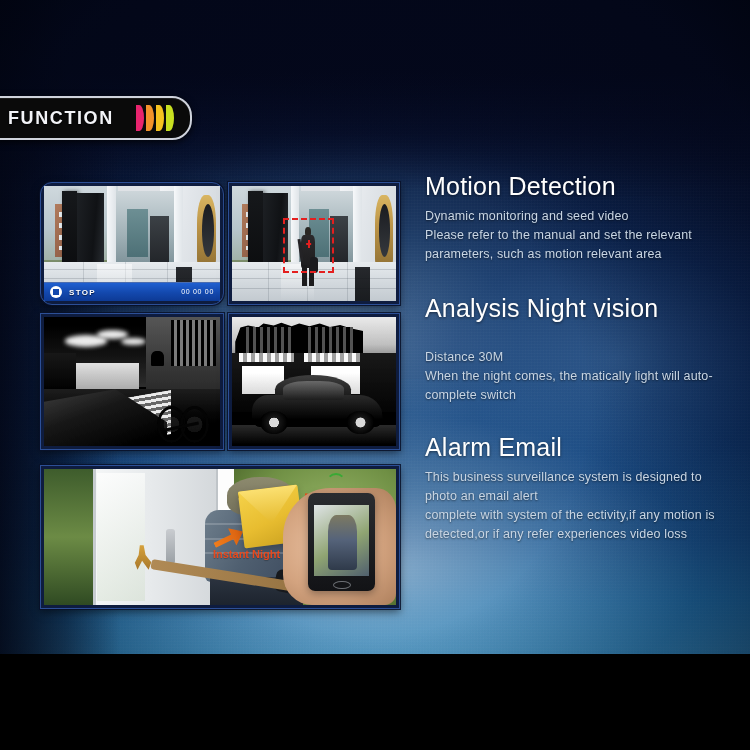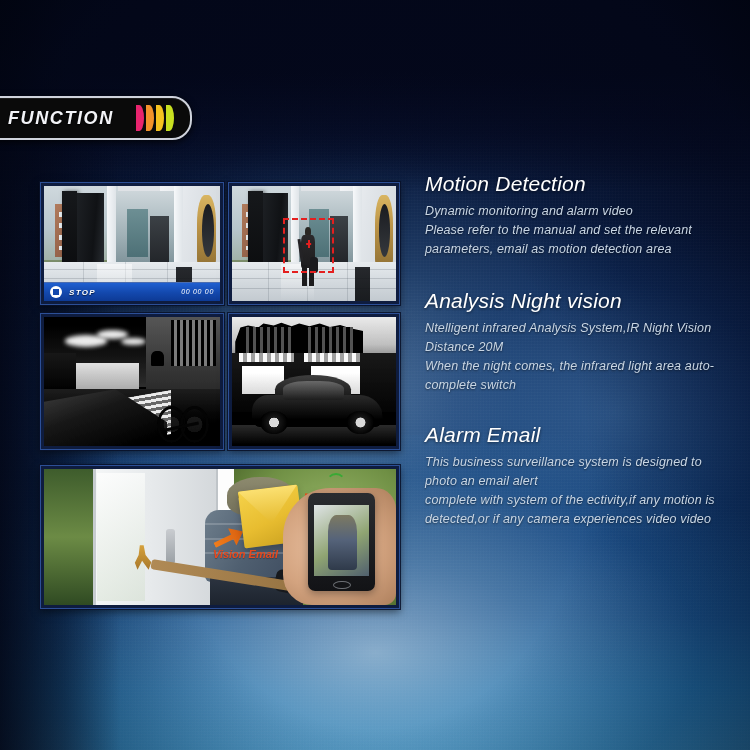--- a/index.html
+++ b/index.html
@@ -1,19 +1,19 @@
 <!DOCTYPE html>
 <html><head>
 <meta charset="utf-8">
 <style>
   html,body{margin:0;padding:0;background:#000;}
   body{width:750px;height:750px;overflow:hidden;font-family:"Liberation Sans",sans-serif;}
 
-  #stage{position:relative;width:750px;height:750px;overflow:hidden;
-    background:#0f172a;font-style:italic;}
+  #stage{position:relative;width:750px;height:654px;overflow:hidden;
+    background:#0f172a;}
 
   
   .bg-base{position:absolute;inset:0;
     background:linear-gradient(180deg,#04081e 0%,#050c26 14%,#071538 34%,#0a2352 52%,#0d3468 68%,#114b86 82%,#1b6ea8 92%,#2e86b8 100%);}
   .bg-glow-center{position:absolute;left:45%;top:52%;width:130%;height:95%;
     transform:translate(-50%,-50%);
     background:radial-gradient(ellipse at 50% 50%, rgba(140,185,220,.55) 0%, rgba(80,140,195,.33) 26%, rgba(30,85,150,.17) 48%, rgba(10,40,95,0) 72%);}
   .bg-glow-bottom{position:absolute;left:50%;bottom:-16%;width:105%;height:58%;
     transform:translateX(-50%);
     background:radial-gradient(ellipse at 50% 50%, rgba(205,222,235,.62) 0%, rgba(150,185,212,.40) 30%, rgba(60,120,175,.18) 58%, rgba(10,45,100,0) 80%);}
@@ -230,21 +230,21 @@
   .ae-phone .home{position:absolute;left:38%;bottom:2%;width:24%;height:7%;
     border:1px solid #6b6e73;border-radius:50%;}
   .ae-wifi{position:absolute;right:5%;top:2%;width:24%;height:16%;}
   .ae-wifi i{position:absolute;left:50%;bottom:0;border:2.5px solid #39a935;
     border-bottom-color:transparent;border-left-color:transparent;border-right-color:transparent;
     border-radius:50%;transform:translateX(-50%) rotate(0deg);}
 
   
   .txtcol{position:absolute;left:425px;top:172px;width:318px;}
   .blk{margin-bottom:16px;}
-  .blk h2{margin:0 0 6px 0;color:#ffffff;font-weight:normal;font-size:21px;
+  .blk h2{margin:0 0 6px 0;color:#ffffff;font-weight:normal;font-size:25px;
     letter-spacing:.2px;text-shadow:0 1px 3px rgba(0,0,0,.55);}
   .blk p{margin:0;color:#c9d6e4;font-size:12.5px;line-height:19px;
     letter-spacing:.15px;text-shadow:0 1px 2px rgba(0,0,0,.5);}
 </style>
 </head>
 <body>
 
 <div id="stage">
 
   <div class="bg-base"></div>
@@ -259,21 +259,21 @@
   <div class="fn-banner">
     <span class="fn-label">FUNCTION</span>
     <span class="fn-chevrons">
       <i class="chev" id="chev0" style="background: rgb(232, 36, 110);"></i>
       <i class="chev" id="chev1" style="background: rgb(242, 146, 42);"></i>
       <i class="chev" id="chev2" style="background: rgb(245, 194, 31);"></i>
       <i class="chev" id="chev3" style="background: rgb(200, 224, 32);"></i>
     </span>
   </div>
 
-  <div class="panel" style="left:40px;top:182px;width:182px;height:121px;">
+  <div class="panel" style="left:40px;top:182px;width:182px;height:121px;border-radius:12px;">
     <div class="panel-inner">
       <div class="lobby">
         <div class="lb-sky"></div>
         <div class="lb-bldg">
           <i style="left:10%;top:14%"></i>
             <i style="left:40%;top:14%"></i>
             <i style="left:70%;top:14%"></i>
           <i style="left:10%;top:36%"></i>
             <i style="left:40%;top:36%"></i>
             <i style="left:70%;top:36%"></i>
@@ -439,21 +439,21 @@
           <div class="legs"></div>
           <div class="glove"></div>
         </div>
         <div class="ae-crow"></div>
 
         <div class="ae-arrow1"></div>
         <div class="ae-envelope">
           <div class="flap"></div>
         </div>
         <div class="ae-arrow2"></div>
-        <div class="ae-instant">Vision Email</div>
+        <div class="ae-instant">Instant Night</div>
 
         <div class="ae-hand"></div>
         <div class="ae-wifi">
           <i style="width:16px;height:16px"></i>
           <i style="width:28px;height:28px"></i>
           <i style="width:40px;height:40px"></i>
         </div>
         <div class="ae-phone">
           <div class="screen">
             <div class="scr-th"></div>
@@ -462,41 +462,41 @@
         </div>
       </div>
     </div>
   </div>
 
   <div class="txtcol">
 
     <div class="blk" style="margin-bottom:30px;">
       <h2>Motion Detection</h2>
       <p>
-        <span>Dynamic monitoring and alarm video</span><br>
+        <span>Dynamic monitoring and seed video</span><br>
         <span>Please refer to the manual and set the relevant</span><br>
-        <span>parameters, email as motion detection area</span>
+        <span>parameters, such as motion relevant area</span>
       </p>
     </div>
 
     <div class="blk" style="margin-bottom:28px;">
       <h2>Analysis Night vision</h2>
       <p>
-        <span>Ntelligent infrared Analysis System,IR Night Vision</span><br>
-        <span>Distance 20M</span><br>
-        <span>When the night comes, the infrared light area auto-</span><br>
+        <br>
+        <span>Distance 30M</span><br>
+        <span>When the night comes, the matically light will auto-</span><br>
         <span>complete switch</span>
       </p>
     </div>
 
     <div class="blk">
       <h2>Alarm Email</h2>
       <p>
         <span>This business surveillance system is designed to</span><br>
         <span>photo an email alert</span><br>
         <span>complete with system of the ectivity,if any motion is</span><br>
-        <span>detected,or if any camera experiences video video</span>
+        <span>detected,or if any refer experiences video loss</span>
       </p>
     </div>
 
   </div>
 
 </div>
 
 </body></html>

